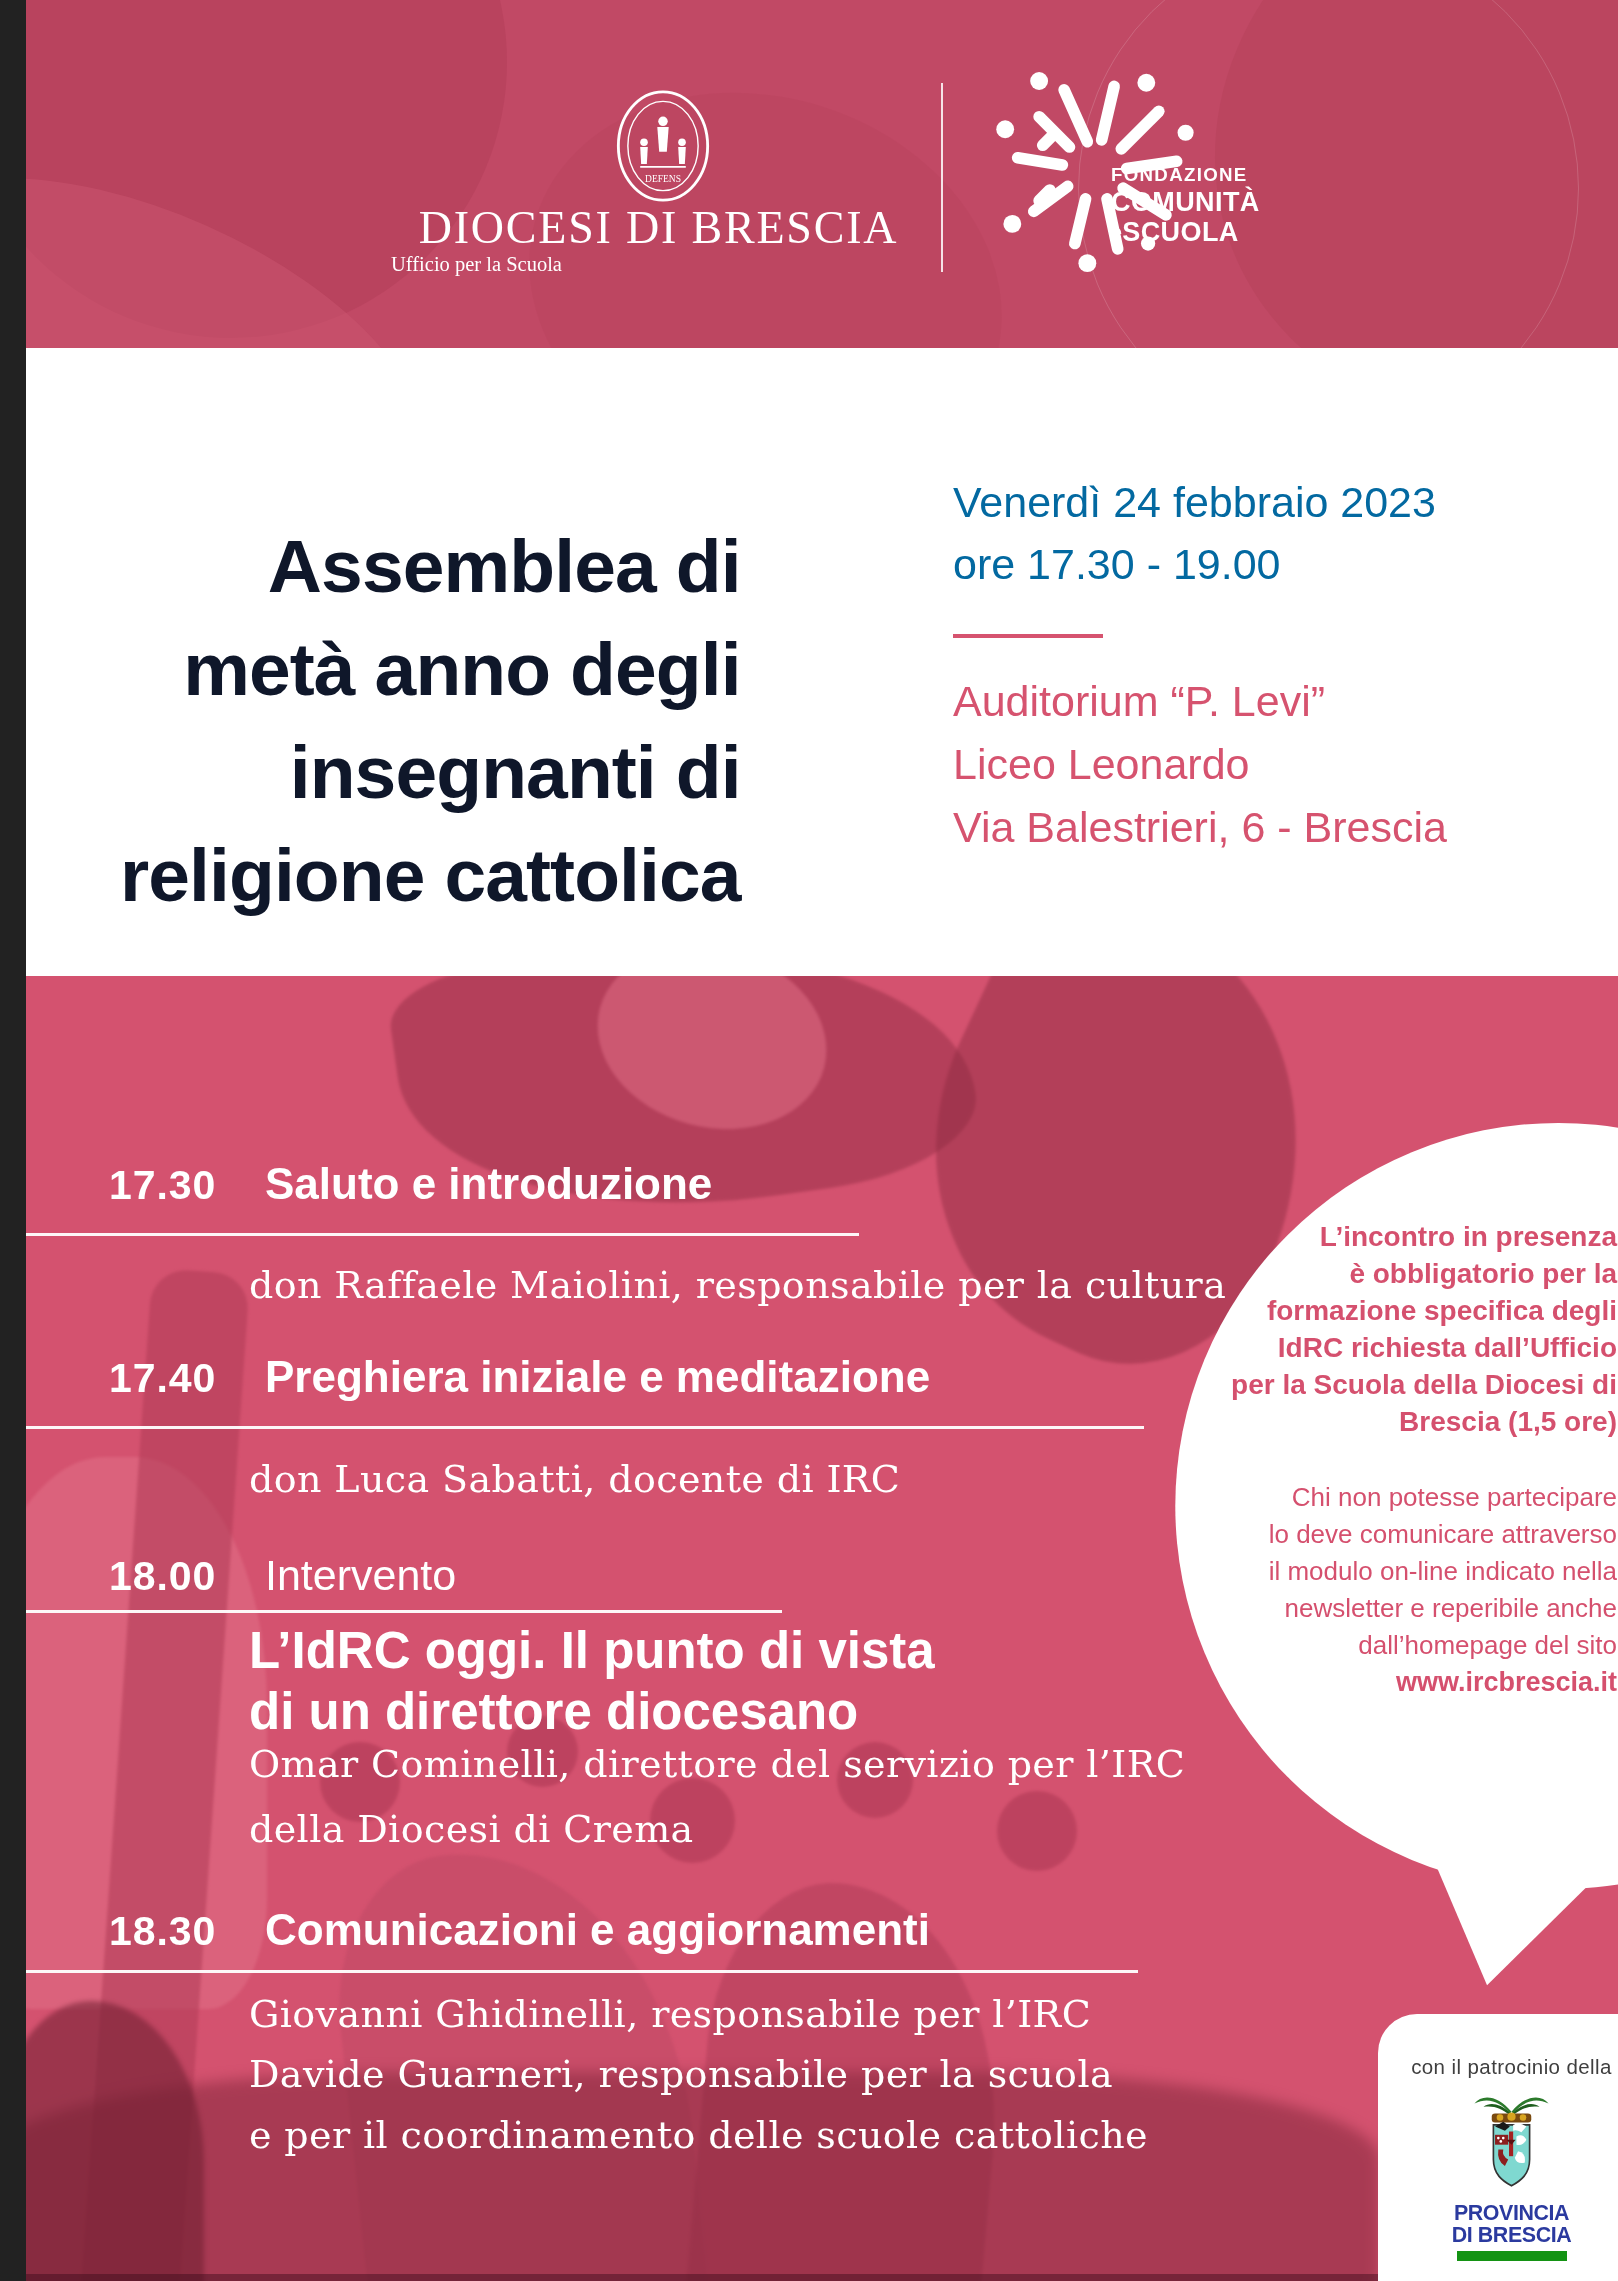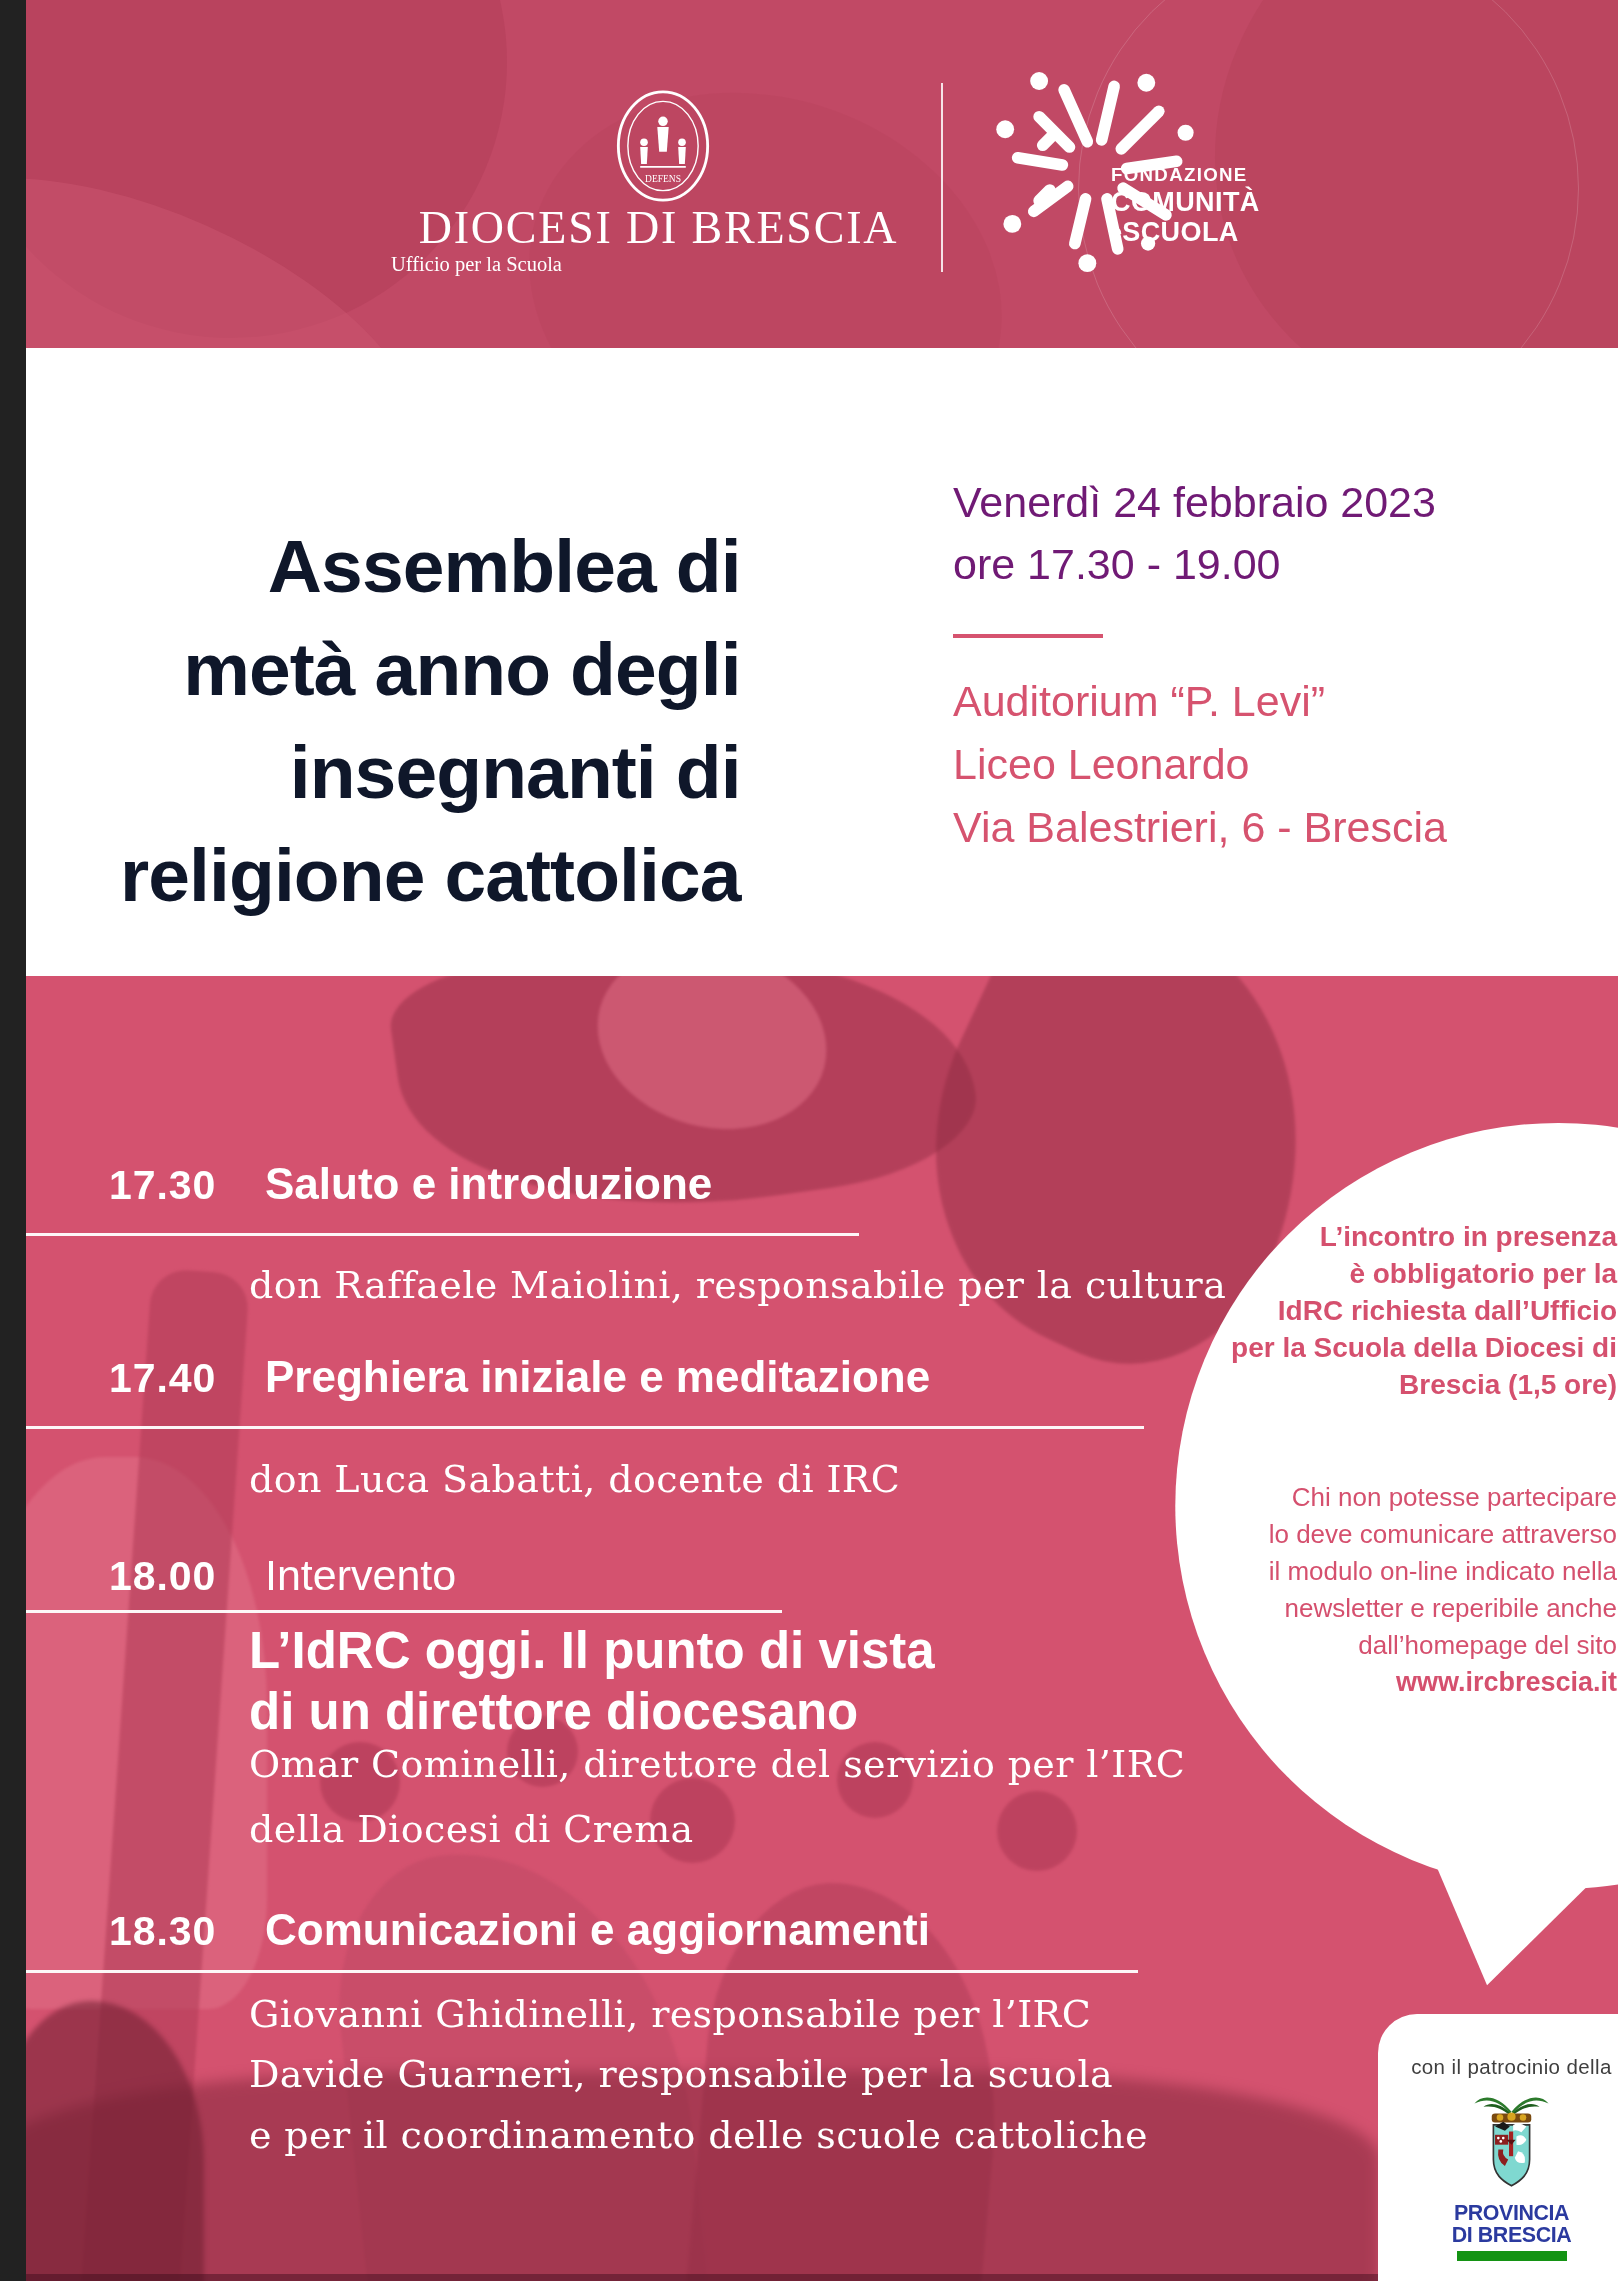--- a/index.html
+++ b/index.html
@@ -25,21 +25,21 @@
   .fond-text{position:absolute;left:1085px;top:166px;color:#fff;line-height:1;}
   .fond-l1{font-size:18.7px;font-weight:bold;letter-spacing:1.3px;}
   .fond-l2{font-size:27px;font-weight:bold;margin-top:4.5px;letter-spacing:0.4px;}
   .fond-l3{font-size:27px;font-weight:bold;margin-top:2.7px;letter-spacing:0.4px;}
   .fond-e{font-size:19.6px;vertical-align:1.8px;}
 
   
   .hero-title{position:absolute;left:94px;top:465px;color:#0f172a;font-weight:bold;
               font-size:75px;line-height:103px;letter-spacing:-0.9px;text-align:right;}
   .hero-title span{display:block;}
-  .when{position:absolute;left:927px;top:471px;color:#701a75;font-size:43px;line-height:62px;}
+  .when{position:absolute;left:927px;top:471px;color:#0369a1;font-size:43px;line-height:62px;}
   .rule-pink{position:absolute;left:927px;top:634px;width:150px;height:3.6px;background:#d6536f;}
   .where{position:absolute;left:927px;top:670px;color:#d6536f;font-size:43px;line-height:63px;}
 
   
   .photo{position:absolute;left:0;top:976px;width:1618px;height:1305px;background:#d4526f;overflow:hidden;}
   .photo::after{content:"";position:absolute;left:0;bottom:0;width:100%;height:7.1px;background:rgba(60,12,26,.45);}
   .dec{position:absolute;filter:blur(1.8px);}
   .d1{left:374px;top:-36px;width:570px;height:267px;background:#952e46;opacity:.5;transform:rotate(-8deg);border-radius:20% 80% 30% 70%;}
   .d2{left:909px;top:-53px;width:374px;height:428px;background:#8c2a40;opacity:.45;transform:rotate(25deg);border-radius:30% 70% 40% 60%;}
   .d3{left:570px;top:-27px;width:232px;height:178px;background:#e06d85;opacity:.55;border-radius:50%;transform:rotate(15deg);}
@@ -210,20 +210,21 @@
       <span class="sch-title">Comunicazioni e aggiornamenti</span>
     </div>
     <div class="rule" style="top:994px;width:1112px"></div>
     <div class="spk" style="top:1016px">Giovanni Ghidinelli, responsabile per l’IRC</div>
     <div class="spk" style="top:1076px">Davide Guarneri, responsabile per la scuola</div>
     <div class="spk" style="top:1137px">e per il coordinamento delle scuole cattoliche</div>
 
     <div class="bub-bold">
       <div>L’incontro in presenza</div>
       <div>è obbligatorio per la</div>
+      <div>formazione specifica degli</div>
       <div>IdRC richiesta dall’Ufficio</div>
       <div>per la Scuola della Diocesi di</div>
       <div>Brescia (1,5 ore)</div>
     </div>
     <div class="bub-reg">
       <div>Chi non potesse partecipare</div>
       <div>lo deve comunicare attraverso</div>
       <div>il modulo on-line indicato nella</div>
       <div>newsletter e reperibile anche</div>
       <div>dall’homepage del sito</div>

